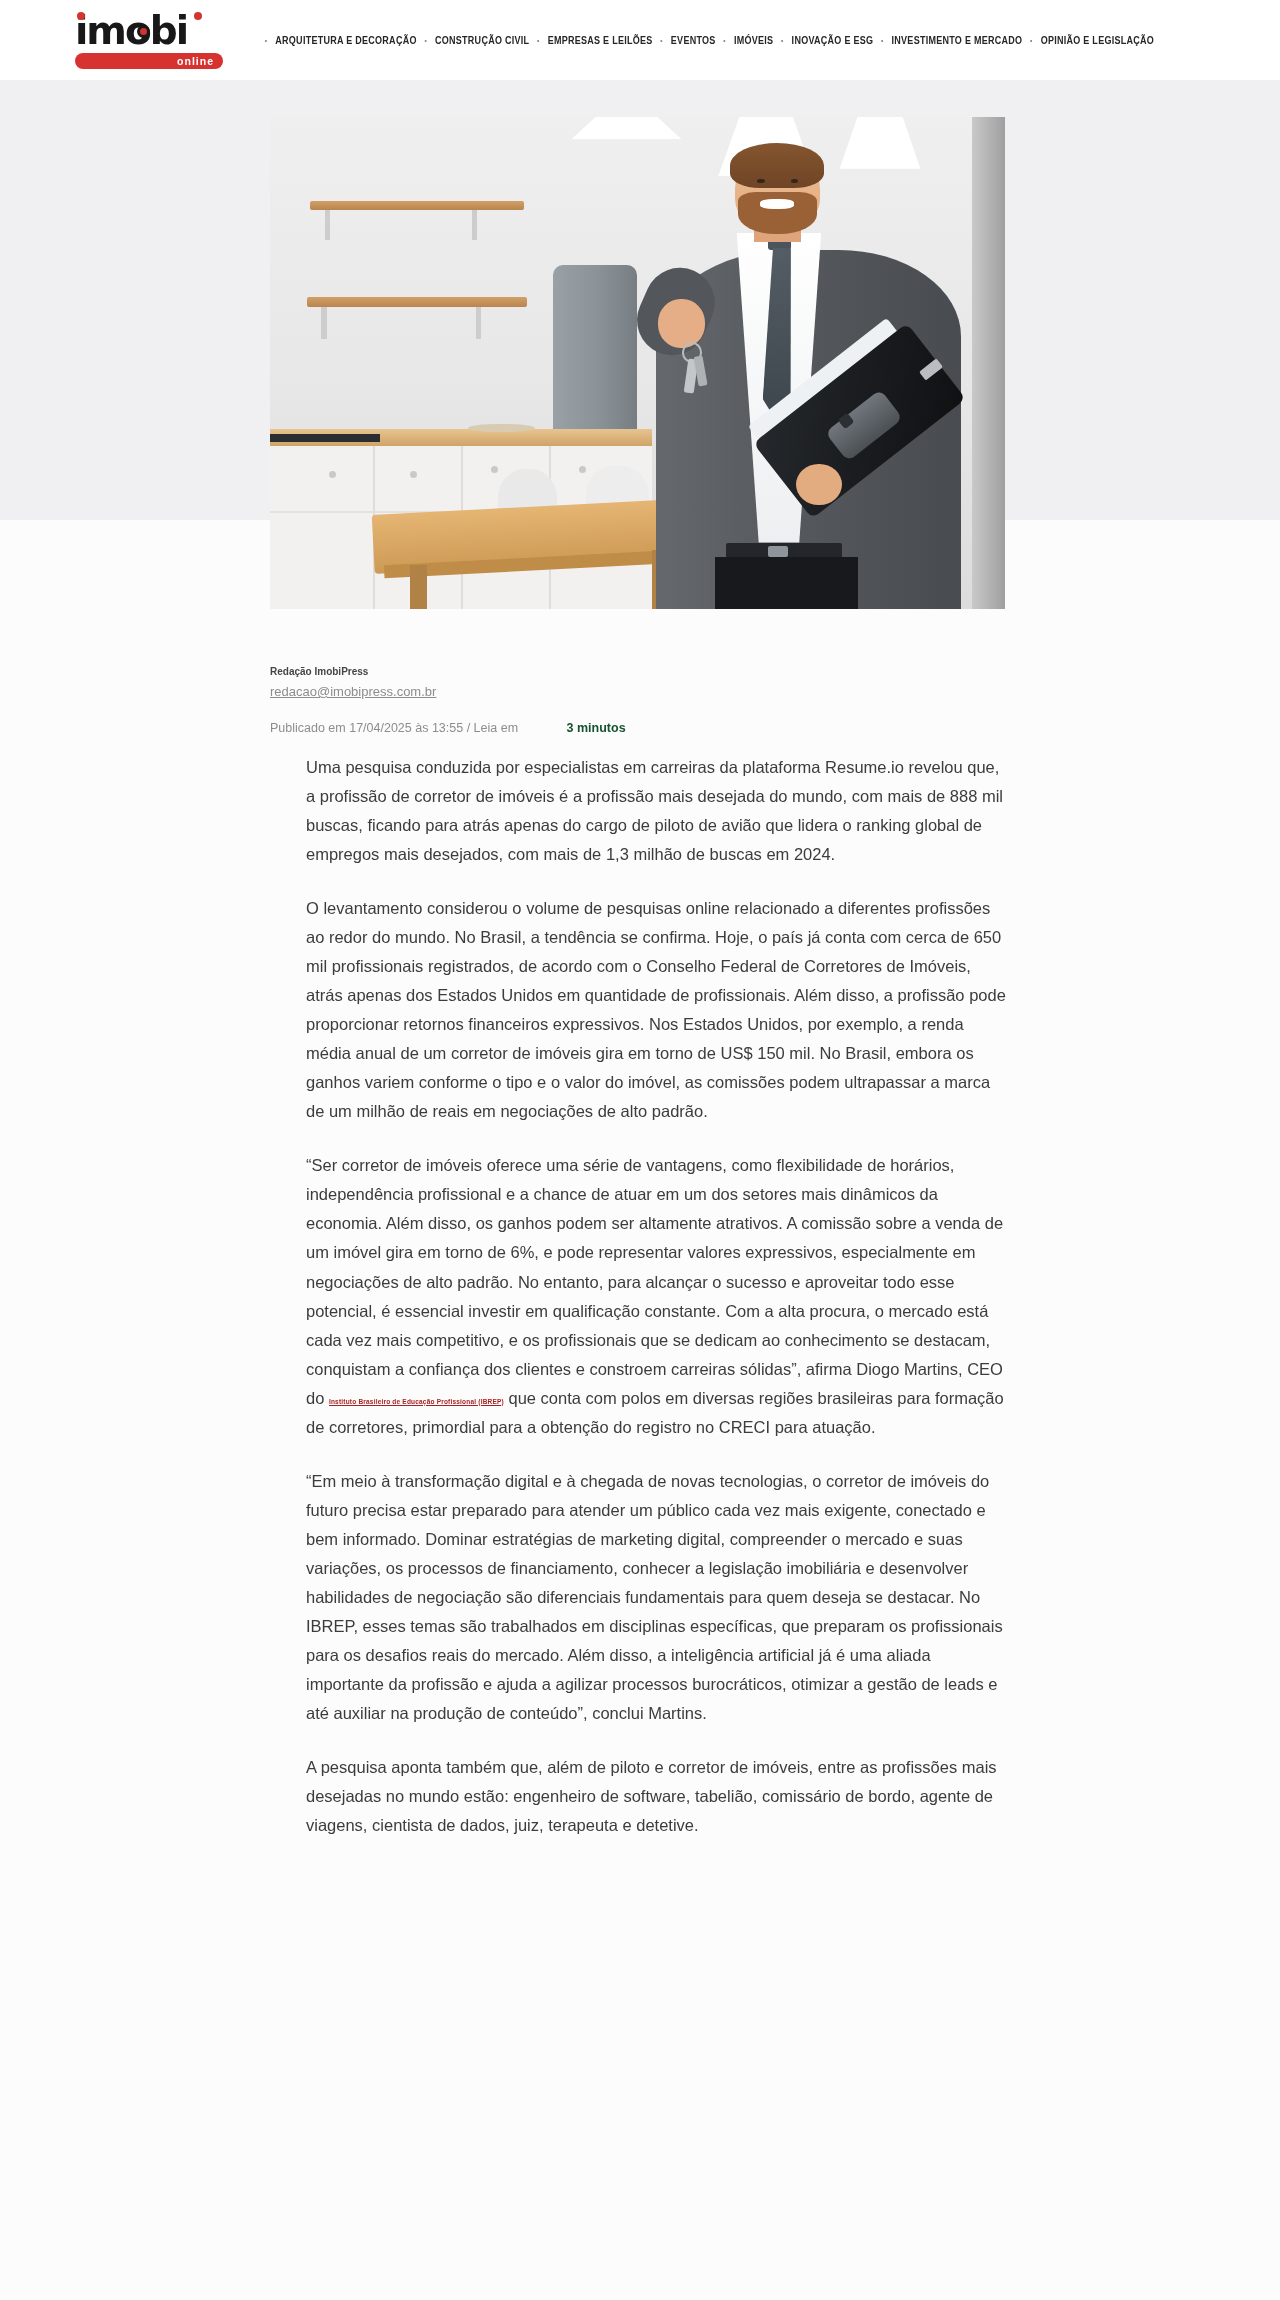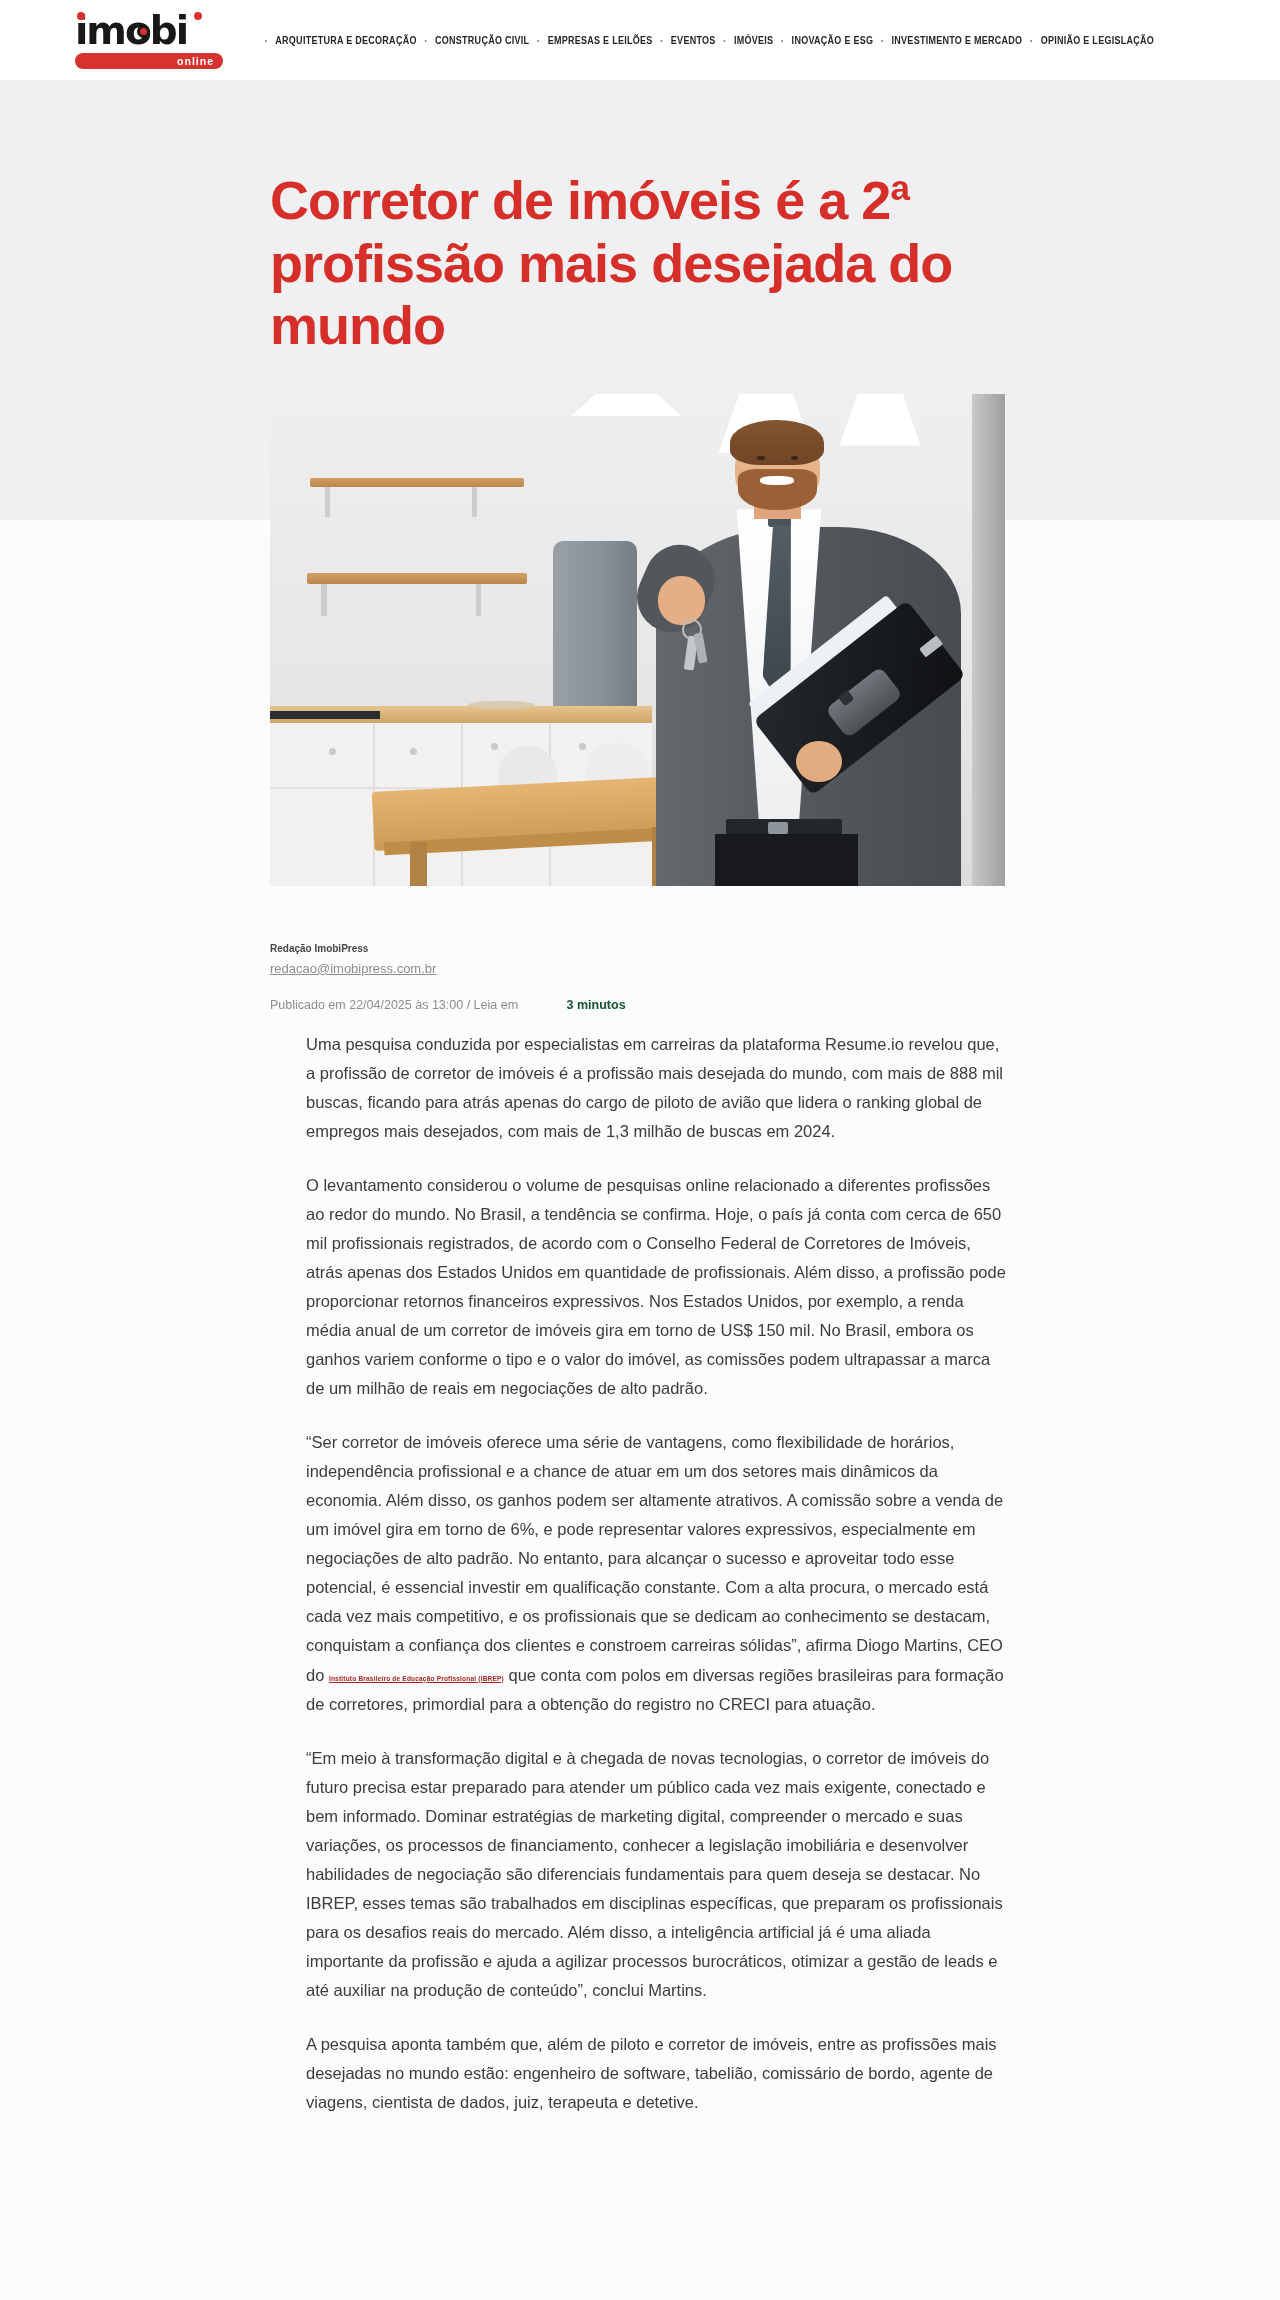--- a/index.html
+++ b/index.html
@@ -196,21 +196,20 @@
         <span class="nav-sep">·</span>
         <a class="nav-link">OPINIÃO E LEGISLAÇÃO</a>
       </span>
     </nav>
   </header>
 
   <div class="hero-band"></div>
 
   <main class="content">
 
-    <h1 class="article-title">Corretor de imóveis é a 2ª profissão mais desejada do mundo</h1>
 
     <figure class="hero-photo">
       <div class="hp wall-right"></div>
       <div class="hp lamp lamp-1"></div>
       <div class="hp lamp lamp-2"></div>
       <div class="hp lamp lamp-3"></div>
       <div class="hp shelf shelf-1"></div>
       <div class="hp bracket bk-1a"></div>
       <div class="hp bracket bk-1b"></div>
       <div class="hp shelf shelf-2"></div>
@@ -260,21 +259,21 @@
       <div class="hp hand-left"></div>
       <div class="hp belt"></div>
       <div class="hp buckle"></div>
       <div class="hp trousers"></div>
     </figure>
 
     <div class="byline">
       <div class="author-name">Redação ImobiPress</div>
       <div class="author-email">redacao@imobipress.com.br</div>
       <div class="published">
-        <span>Publicado em 22/04/2025 às 13:00 / Leia em </span><b>3 minutos</b>
+        <span>Publicado em 17/04/2025 às 13:55 / Leia em </span><b>3 minutos</b>
       </div>
     </div>
 
 
     <div class="body-text">
       <p>Uma pesquisa conduzida por especialistas em carreiras da plataforma Resume.io revelou que, a profissão de corretor de imóveis é a profissão mais desejada do mundo, com mais de 888 mil buscas, ficando para atrás apenas do cargo de piloto de avião que lidera o ranking global de empregos mais desejados, com mais de 1,3 milhão de buscas em 2024.</p>
       <p>O levantamento considerou o volume de pesquisas online relacionado a diferentes profissões ao redor do mundo. No Brasil, a tendência se confirma. Hoje, o país já conta com cerca de 650 mil profissionais registrados, de acordo com o Conselho Federal de Corretores de Imóveis, atrás apenas dos Estados Unidos em quantidade de profissionais. Além disso, a profissão pode proporcionar retornos financeiros expressivos. Nos Estados Unidos, por exemplo, a renda média anual de um corretor de imóveis gira em torno de US$ 150 mil. No Brasil, embora os ganhos variem conforme o tipo e o valor do imóvel, as comissões podem ultrapassar a marca de um milhão de reais em negociações de alto padrão.</p>
       <p><span>“Ser corretor de imóveis oferece uma série de vantagens, como flexibilidade de horários, independência profissional e a chance de atuar em um dos setores mais dinâmicos da economia. Além disso, os ganhos podem ser altamente atrativos. A comissão sobre a venda de um imóvel gira em torno de 6%, e pode representar valores expressivos, especialmente em negociações de alto padrão. No entanto, para alcançar o sucesso e aproveitar todo esse potencial, é essencial investir em qualificação constante. Com a alta procura, o mercado está cada vez mais competitivo, e os profissionais que se dedicam ao conhecimento se destacam, conquistam a confiança dos clientes e constroem carreiras sólidas”, afirma Diogo Martins, CEO do </span><a class="tiny-link">Instituto Brasileiro de Educação Profissional (IBREP)</a><span> que conta com polos em diversas regiões brasileiras para formação de corretores, primordial para a obtenção do registro no CRECI para atuação.</span></p>
       <p>“Em meio à transformação digital e à chegada de novas tecnologias, o corretor de imóveis do futuro precisa estar preparado para atender um público cada vez mais exigente, conectado e bem informado. Dominar estratégias de marketing digital, compreender o mercado e suas variações, os processos de financiamento, conhecer a legislação imobiliária e desenvolver habilidades de negociação são diferenciais fundamentais para quem deseja se destacar. No IBREP, esses temas são trabalhados em disciplinas específicas, que preparam os profissionais para os desafios reais do mercado. Além disso, a inteligência artificial já é uma aliada importante da profissão e ajuda a agilizar processos burocráticos, otimizar a gestão de leads e até auxiliar na produção de conteúdo”, conclui Martins.</p>
       <p>A pesquisa aponta também que, além de piloto e corretor de imóveis, entre as profissões mais desejadas no mundo estão: engenheiro de software, tabelião, comissário de bordo, agente de viagens, cientista de dados, juiz, terapeuta e detetive.</p>

